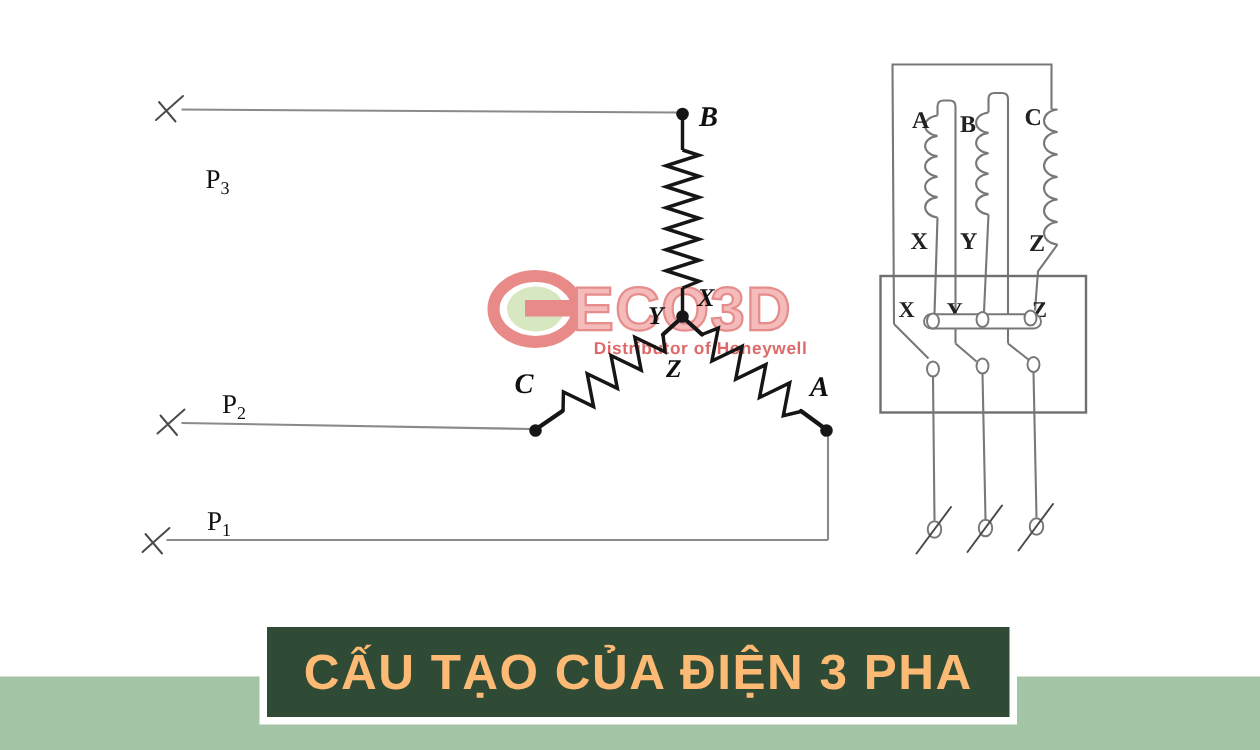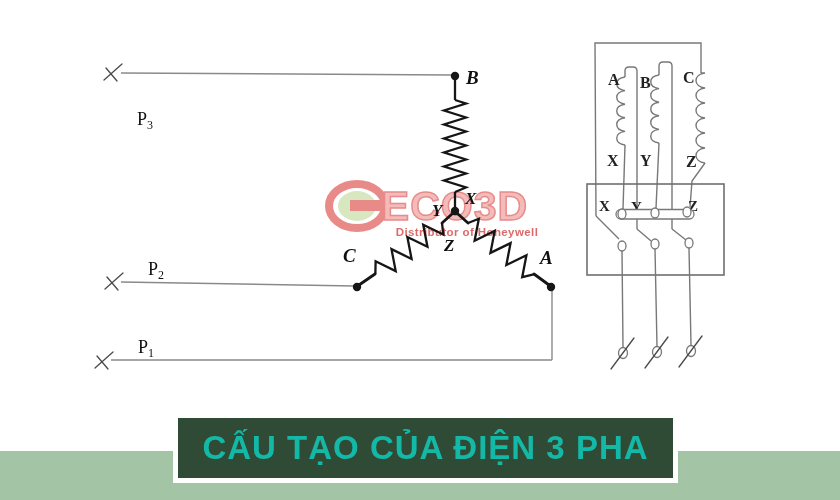--- a/index.html
+++ b/index.html
@@ -4,21 +4,21 @@
 <style>
   html,body{margin:0;padding:0;background:#fff;}
   .canvas{position:relative;width:840px;height:500px;background:#ffffff;overflow:hidden;
           font-family:"Liberation Sans",sans-serif;}
   .strip{position:absolute;left:0;top:451px;width:840px;height:49px;background:var(--strip-green,#a4c5a5);}
   .diagram-svg{position:absolute;left:0;top:0;}
   .banner-outer{position:absolute;left:173px;top:413px;width:505px;height:70px;background:#ffffff;
                 box-sizing:border-box;padding:5px;}
   .banner-inner{width:100%;height:100%;background:var(--banner-green,#2f4a35);
                 display:flex;align-items:center;justify-content:center;}
-  .banner-title{color:#14b8a6;font-size:33px;font-weight:bold;letter-spacing:1px;white-space:nowrap;}
+  .banner-title{color:#fdba74;font-size:33px;font-weight:bold;letter-spacing:1px;white-space:nowrap;}
 
   
   .gline{stroke:var(--line-gray,#8a8a8a);stroke-width:1.4;fill:none;}
   .bline{stroke:var(--line-dark,#161616);stroke-width:2.3;fill:none;stroke-linejoin:miter;}
   .thick{stroke:var(--line-dark,#161616);stroke-width:2.8;fill:none;stroke-linecap:round;}
   .dot{fill:var(--line-dark,#161616);stroke:none;}
   .sl{stroke:#4a4a4a;stroke-width:1.3;fill:none;stroke-linecap:round;}
   .cline{stroke:var(--coil-gray,#787878);stroke-width:1.4;fill:none;}
   .box{stroke:#6f6f6f;stroke-width:1.6;fill:none;}
   .term{stroke:var(--coil-gray,#787878);stroke-width:1.3;fill:#ffffff;}

